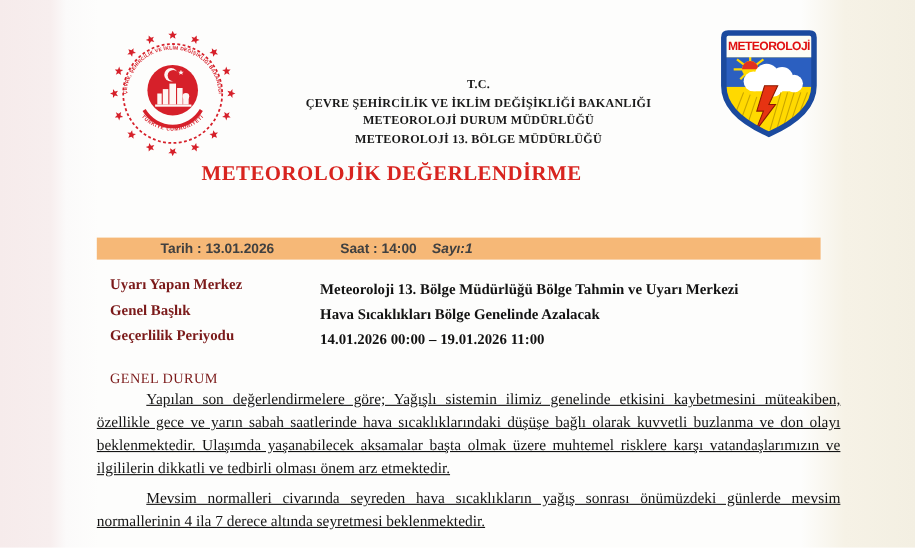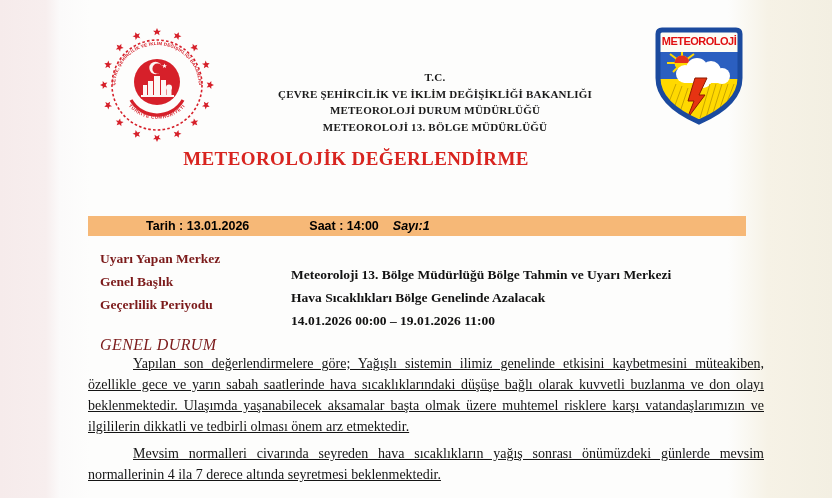--- a/index.html
+++ b/index.html
@@ -21,40 +21,40 @@
   
   .doc-title {
     position:absolute; left:0; top:148px; width:712px; text-align:center;
     color:#d8241f; font-weight:bold; font-size:19px; letter-spacing:0.4px;
   }
   
   .info-bar {
     position:absolute; left:88px; top:216px; width:658px; height:20px;
     background:#f6b877; display:flex; align-items:center;
     font-family:"Liberation Sans", sans-serif;
-    font-size:12.5px; font-weight:bold; color:#000000;
+    font-size:12.5px; font-weight:bold; color:#404040;
   }
   .ib1 { margin-left:58px; }
   .ib2 { margin-left:60px; }
   .ib3 { margin-left:14px;font-style:italic; }
   
   .rows { position:absolute; left:0; top:251px; width:724px; }
   .row { position:relative; height:22.8px; }
   .lbl {
     position:absolute; left:100px; top:0;
     color:#7b1a1a; font-weight:bold; font-size:13.5px; white-space:nowrap;
   }
   .val {
-    position:absolute; left:291px; top:16px;
+    position:absolute; left:291px; top:4px;
     color:#121212; font-weight:bold; font-size:13.5px; white-space:nowrap;
   }
   
   .section-heading {
     position:absolute; left:100px; top:336px;
-    color:#7b1a1a; font-size:16px; letter-spacing:0.4px;font-style:italic;
+    color:#7b1a1a; font-size:13px; letter-spacing:0.4px;
   }
   .para {
     position:absolute; left:88px; width:676px; margin:0;
     color:#151515; font-size:14px; line-height:21px;
     text-align:justify; text-indent:45px;text-decoration:underline;
   }
   .p1 { top:353px; }
   .p2 { top:443px; }
 </style>
 </head>

